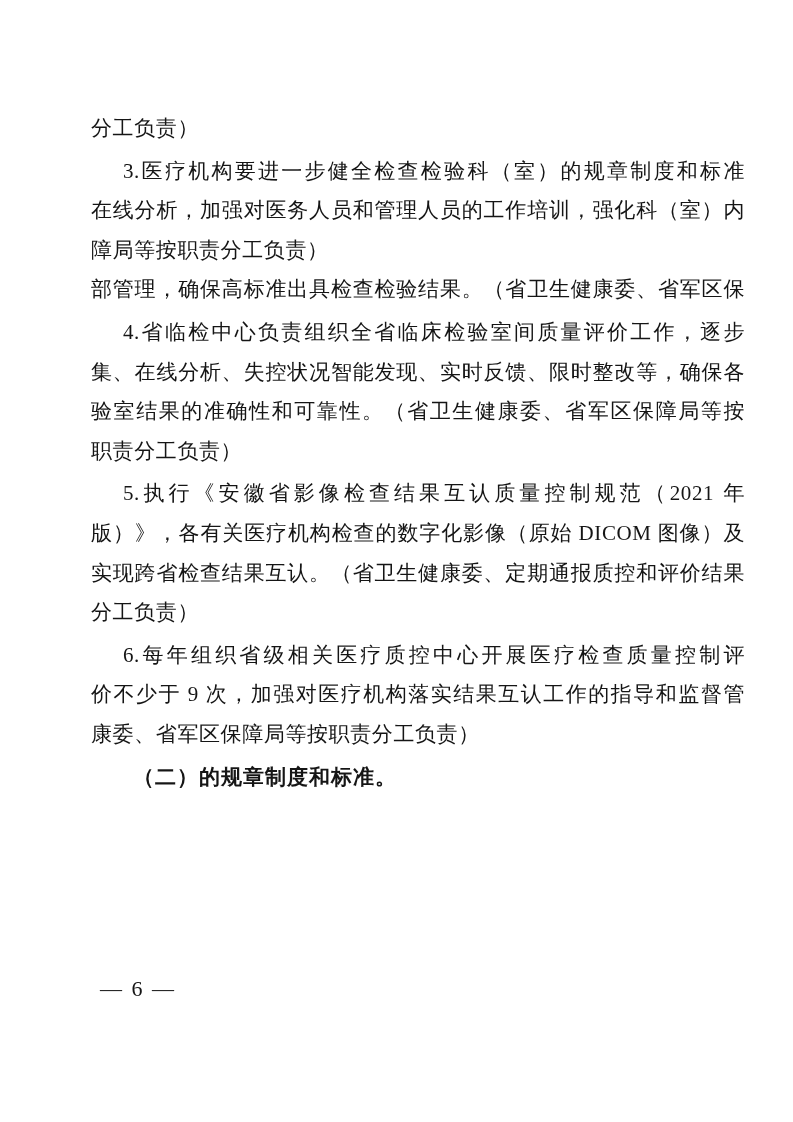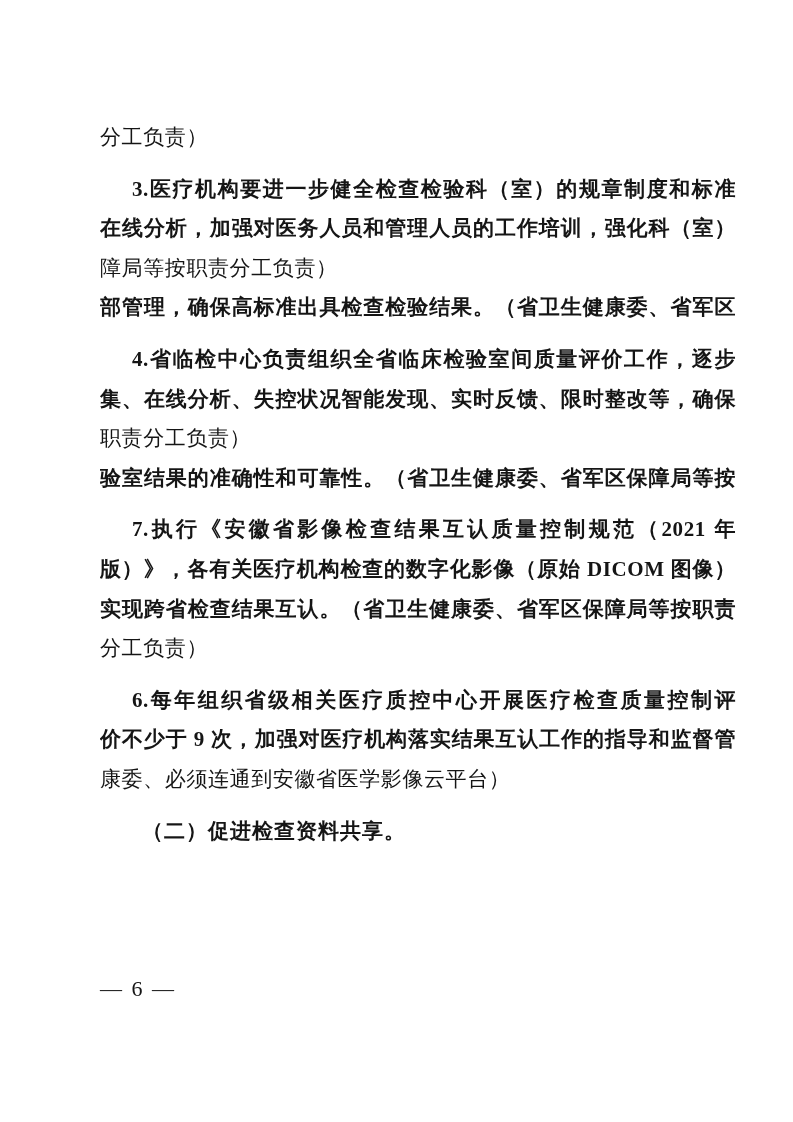--- a/index.html
+++ b/index.html
@@ -16,37 +16,36 @@
     font-family: "Liberation Serif", "DejaVu Serif", serif;
     color: #151515;
   }
   .text-column {
     position: absolute;
     left: 88px;
     top: 106px;
     width: 660px;
   }
   .paragraph {
-    margin: 12px;
+    margin: 3px;
     padding: 0;
   }
   .line {
     height: 39.6px;
     line-height: 39.6px;
     font-size: 21px;
     letter-spacing: 0.6px;
     white-space: normal;
     overflow: hidden;
     text-align: justify;
     text-align-last: left;
   }
   
   .line.j {
     text-align-last: justify;
-    font-weight: bold;
   }
   
   .line.indent {
     text-indent: 32px;
   }
   .paragraph.heading .line {
     font-weight: 700;
     text-indent: 42px;
     letter-spacing: 1px;
   }
@@ -69,32 +68,32 @@
       </div>
       <div class="paragraph">
         <div class="line j indent">3.医疗机构要进一步健全检查检验科（室）的规章制度和标准</div>
         <div class="line j">在线分析，加强对医务人员和管理人员的工作培训，强化科（室）内</div>
         <div class="line">障局等按职责分工负责）</div>
         <div class="line j">部管理，确保高标准出具检查检验结果。（省卫生健康委、省军区保</div>
       </div>
       <div class="paragraph">
         <div class="line j indent">4.省临检中心负责组织全省临床检验室间质量评价工作，逐步</div>
         <div class="line j">集、在线分析、失控状况智能发现、实时反馈、限时整改等，确保各实</div>
+        <div class="line j">验室结果的准确性和可靠性。（省卫生健康委、省军区保障局等按</div>
         <div class="line">职责分工负责）</div>
-        <div class="line j">验室结果的准确性和可靠性。（省卫生健康委、省军区保障局等按</div>
       </div>
       <div class="paragraph">
-        <div class="line j indent">7.执行《安徽省影像检查结果互认质量控制规范（2021 年</div>
+        <div class="line j indent">5.执行《安徽省影像检查结果互认质量控制规范（2021 年</div>
         <div class="line j">版）》，各有关医疗机构检查的数字化影像（原始 DICOM 图像）及诊</div>
-        <div class="line j">实现跨省检查结果互认。（省卫生健康委、省军区保障局等按职责</div>
+        <div class="line j">实现跨省检查结果互认。（省卫生健康委、定期通报质控和评价结果</div>
         <div class="line">分工负责）</div>
       </div>
       <div class="paragraph">
         <div class="line j indent">6.每年组织省级相关医疗质控中心开展医疗检查质量控制评</div>
         <div class="line j">价不少于 9 次，加强对医疗机构落实结果互认工作的指导和监督管</div>
-        <div class="line">康委、必须连通到安徽省医学影像云平台）</div>
+        <div class="line">康委、省军区保障局等按职责分工负责）</div>
       </div>
       <div class="paragraph heading">
-        <div class="line indent">（二）促进检查资料共享。</div>
+        <div class="line indent">（二）的规章制度和标准。</div>
       </div>
     </div>
   <div class="page-number">— 6 —</div>
 </div>
 
 </body></html>

